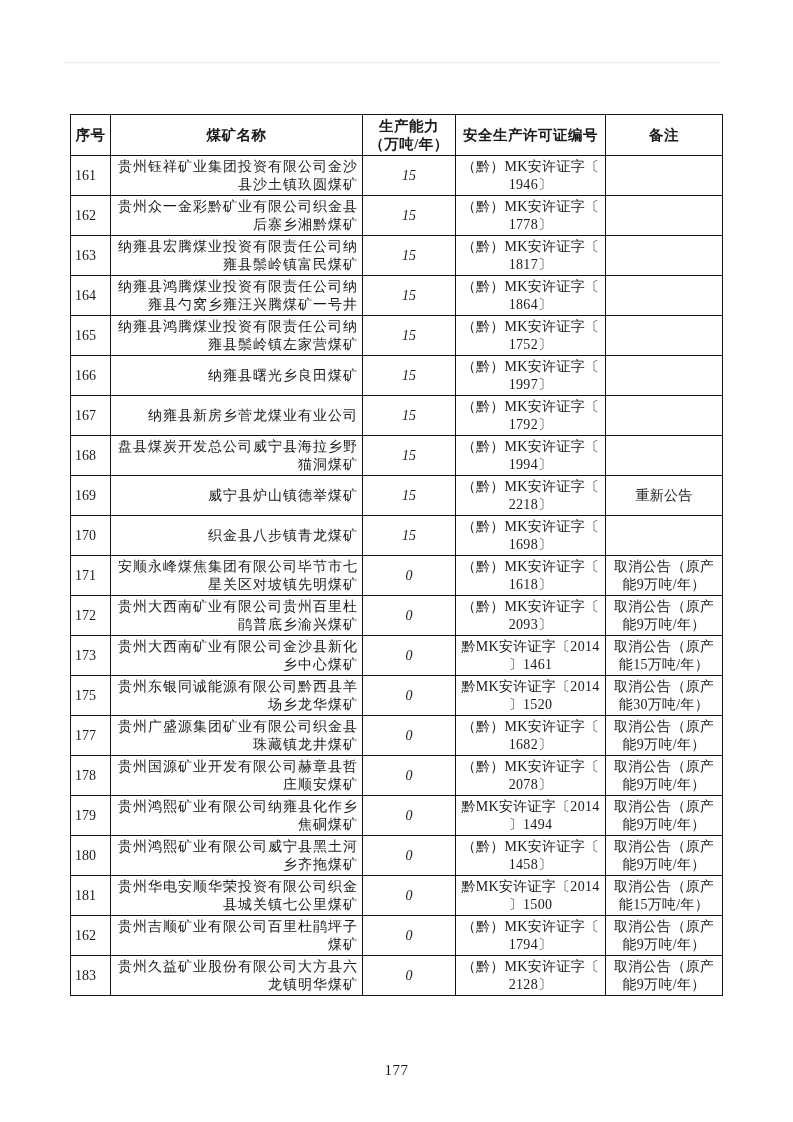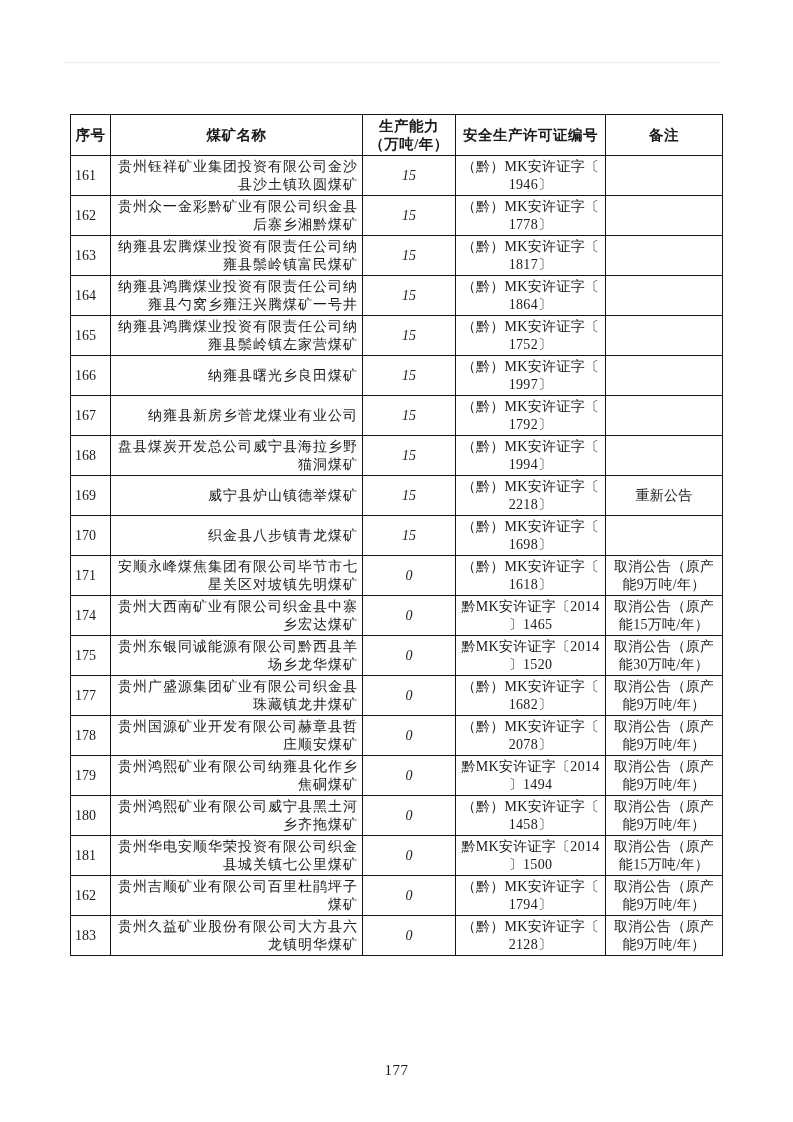--- a/index.html
+++ b/index.html
@@ -204,31 +204,40 @@
   <tr>
     <td class="c-no">171</td>
     <td class="c-name">安顺永峰煤焦集团有限公司毕节市七星关区对坡镇先明煤矿</td>
     <td class="c-cap">0</td>
     <td class="c-lic">（黔）MK安许证字〔
 1618〕</td>
     <td class="c-rem">取消公告（原产
 能9万吨/年）</td>
   </tr>
 
-
-
-  <tr>
-    <td class="c-no">174</td>
-    <td class="c-name">贵州大西南矿业有限公司织金县中寨乡宏达煤矿</td>
+  <tr>
+    <td class="c-no">172</td>
+    <td class="c-name">贵州大西南矿业有限公司贵州百里杜鹃普底乡渝兴煤矿</td>
+    <td class="c-cap">0</td>
+    <td class="c-lic">（黔）MK安许证字〔
+2093〕</td>
+    <td class="c-rem">取消公告（原产
+能9万吨/年）</td>
+  </tr>
+
+  <tr>
+    <td class="c-no">173</td>
+    <td class="c-name">贵州大西南矿业有限公司金沙县新化乡中心煤矿</td>
     <td class="c-cap">0</td>
     <td class="c-lic">黔MK安许证字〔2014
-〕1465</td>
+〕1461</td>
     <td class="c-rem">取消公告（原产
 能15万吨/年）</td>
   </tr>
+
 
   <tr>
     <td class="c-no">175</td>
     <td class="c-name">贵州东银同诚能源有限公司黔西县羊场乡龙华煤矿</td>
     <td class="c-cap">0</td>
     <td class="c-lic">黔MK安许证字〔2014
 〕1520</td>
     <td class="c-rem">取消公告（原产
 能30万吨/年）</td>
   </tr>

